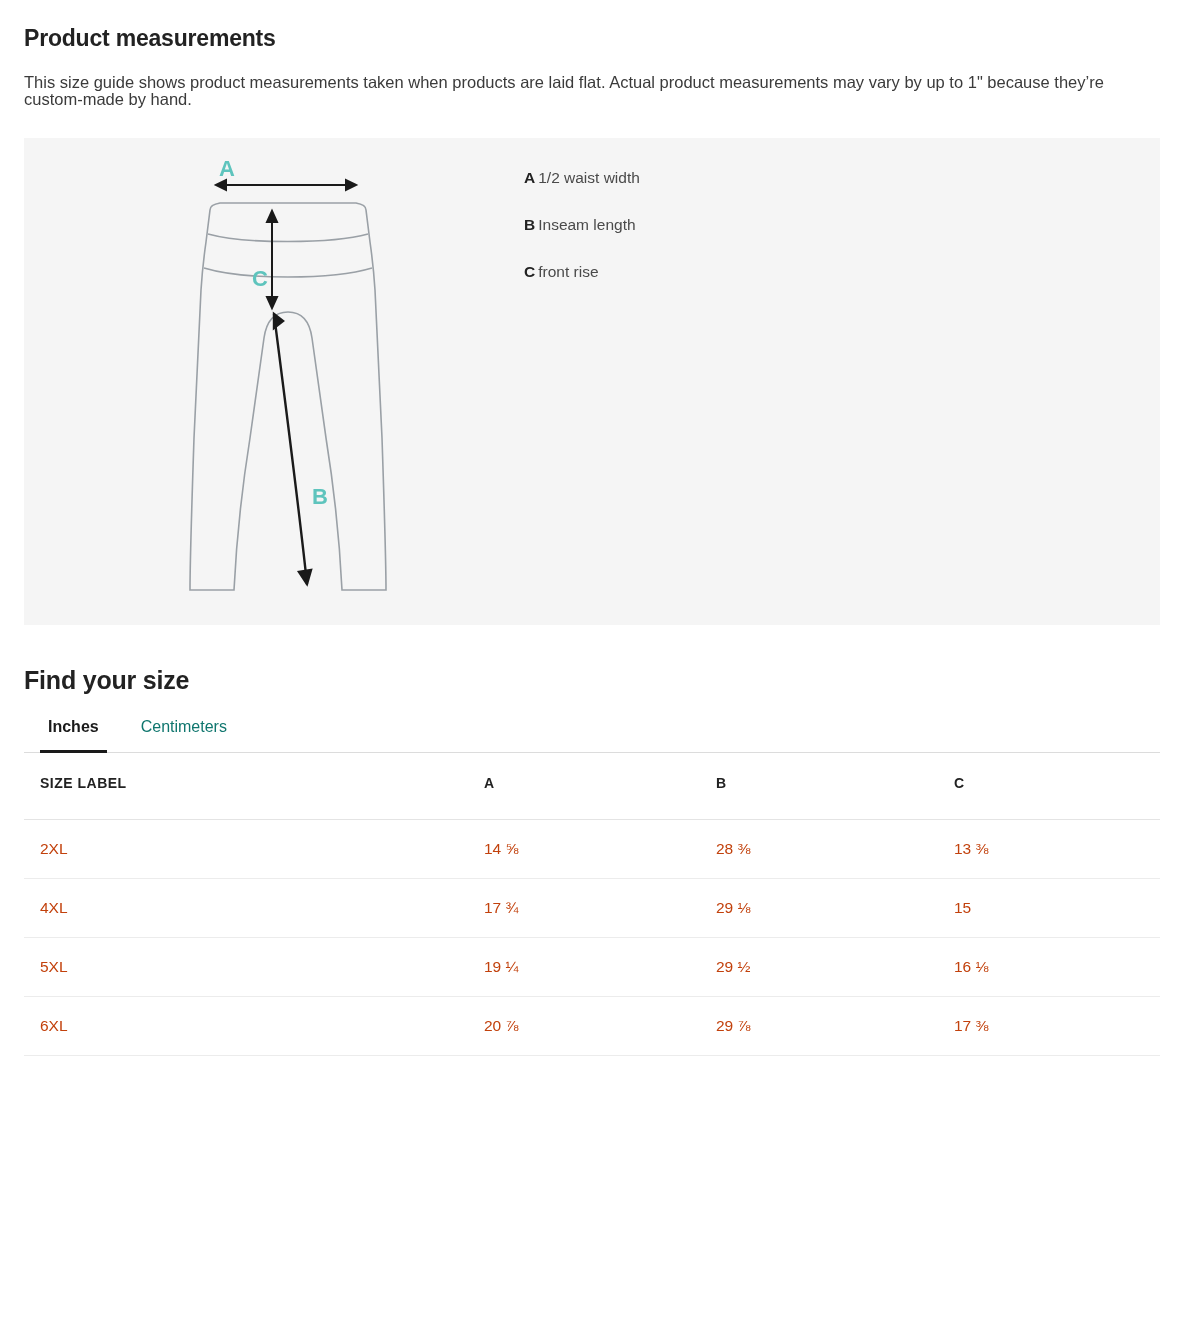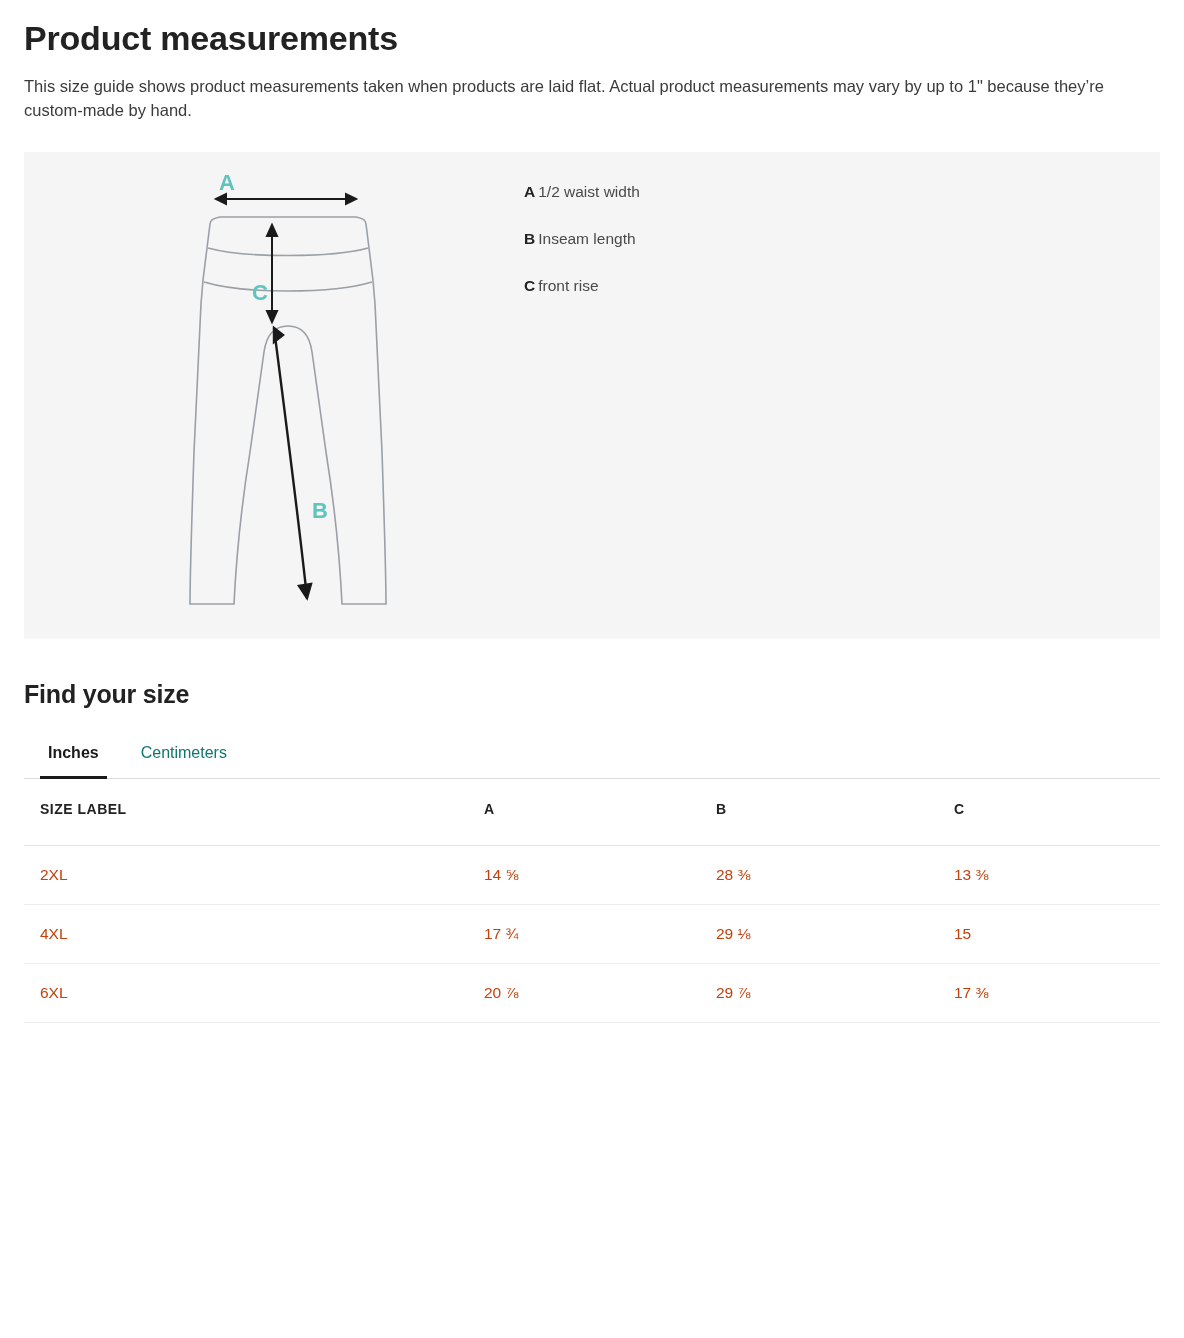--- a/index.html
+++ b/index.html
@@ -14,30 +14,30 @@
   body {
     font-family: "Liberation Sans", sans-serif;
     color: #333333;
     -webkit-font-smoothing: antialiased;
   }
   .page {
     width: 1184px;
     padding: 0 24px;
   }
   h2.section-title {
-    font-size: 34px;
+    font-size: 23px;
     line-height: 32px;
     font-weight: bold;
     color: #222222;
     margin: 22px 0 0 0;
     letter-spacing: -0.2px;
   }
   p.intro {
     font-size: 16.5px;
-    line-height: 24px;
+    line-height: 17px;
     color: #3b3b3b;
     margin: 20px 0 0 0;
     max-width: 1140px;
   }
   .diagram-box {
     margin-top: 30px;
     background: #f5f5f5;
     height: 487px;
     display: flex;
     align-items: flex-start;
@@ -93,21 +93,21 @@
     justify-content: center;
     cursor: pointer;
     background: transparent;
     border: none;
   }
   .tabs {
     display: flex;
     align-items: flex-end;
     border-bottom: 1px solid #dcdcdc;
     padding-left: 16px;
-    margin-top: 16px;
+    margin-top: 4px;
   }
   .tab {
     font-size: 16px;
     padding: 18px 8px 14px 8px;
     margin-right: 26px;
     color: #0f766e;
     cursor: pointer;
     border-bottom: 3px solid transparent;
     position: relative;
     top: 1px;
@@ -233,20 +233,26 @@
         <td class="col-b">28 ⅜</td>
         <td class="col-c">13 ⅜</td>
       </tr>
       <tr>
         <td class="col-label">4XL</td>
         <td class="col-a">17 ¾</td>
         <td class="col-b">29 ⅛</td>
         <td class="col-c">15</td>
       </tr>
       <tr>
+        <td class="col-label">5XL</td>
+        <td class="col-a">19 ¼</td>
+        <td class="col-b">29 ½</td>
+        <td class="col-c">16 ⅛</td>
+      </tr>
+      <tr>
         <td class="col-label">6XL</td>
         <td class="col-a">20 ⅞</td>
         <td class="col-b">29 ⅞</td>
         <td class="col-c">17 ⅜</td>
       </tr>
     </tbody>
   </table>
 
 </div>
 

